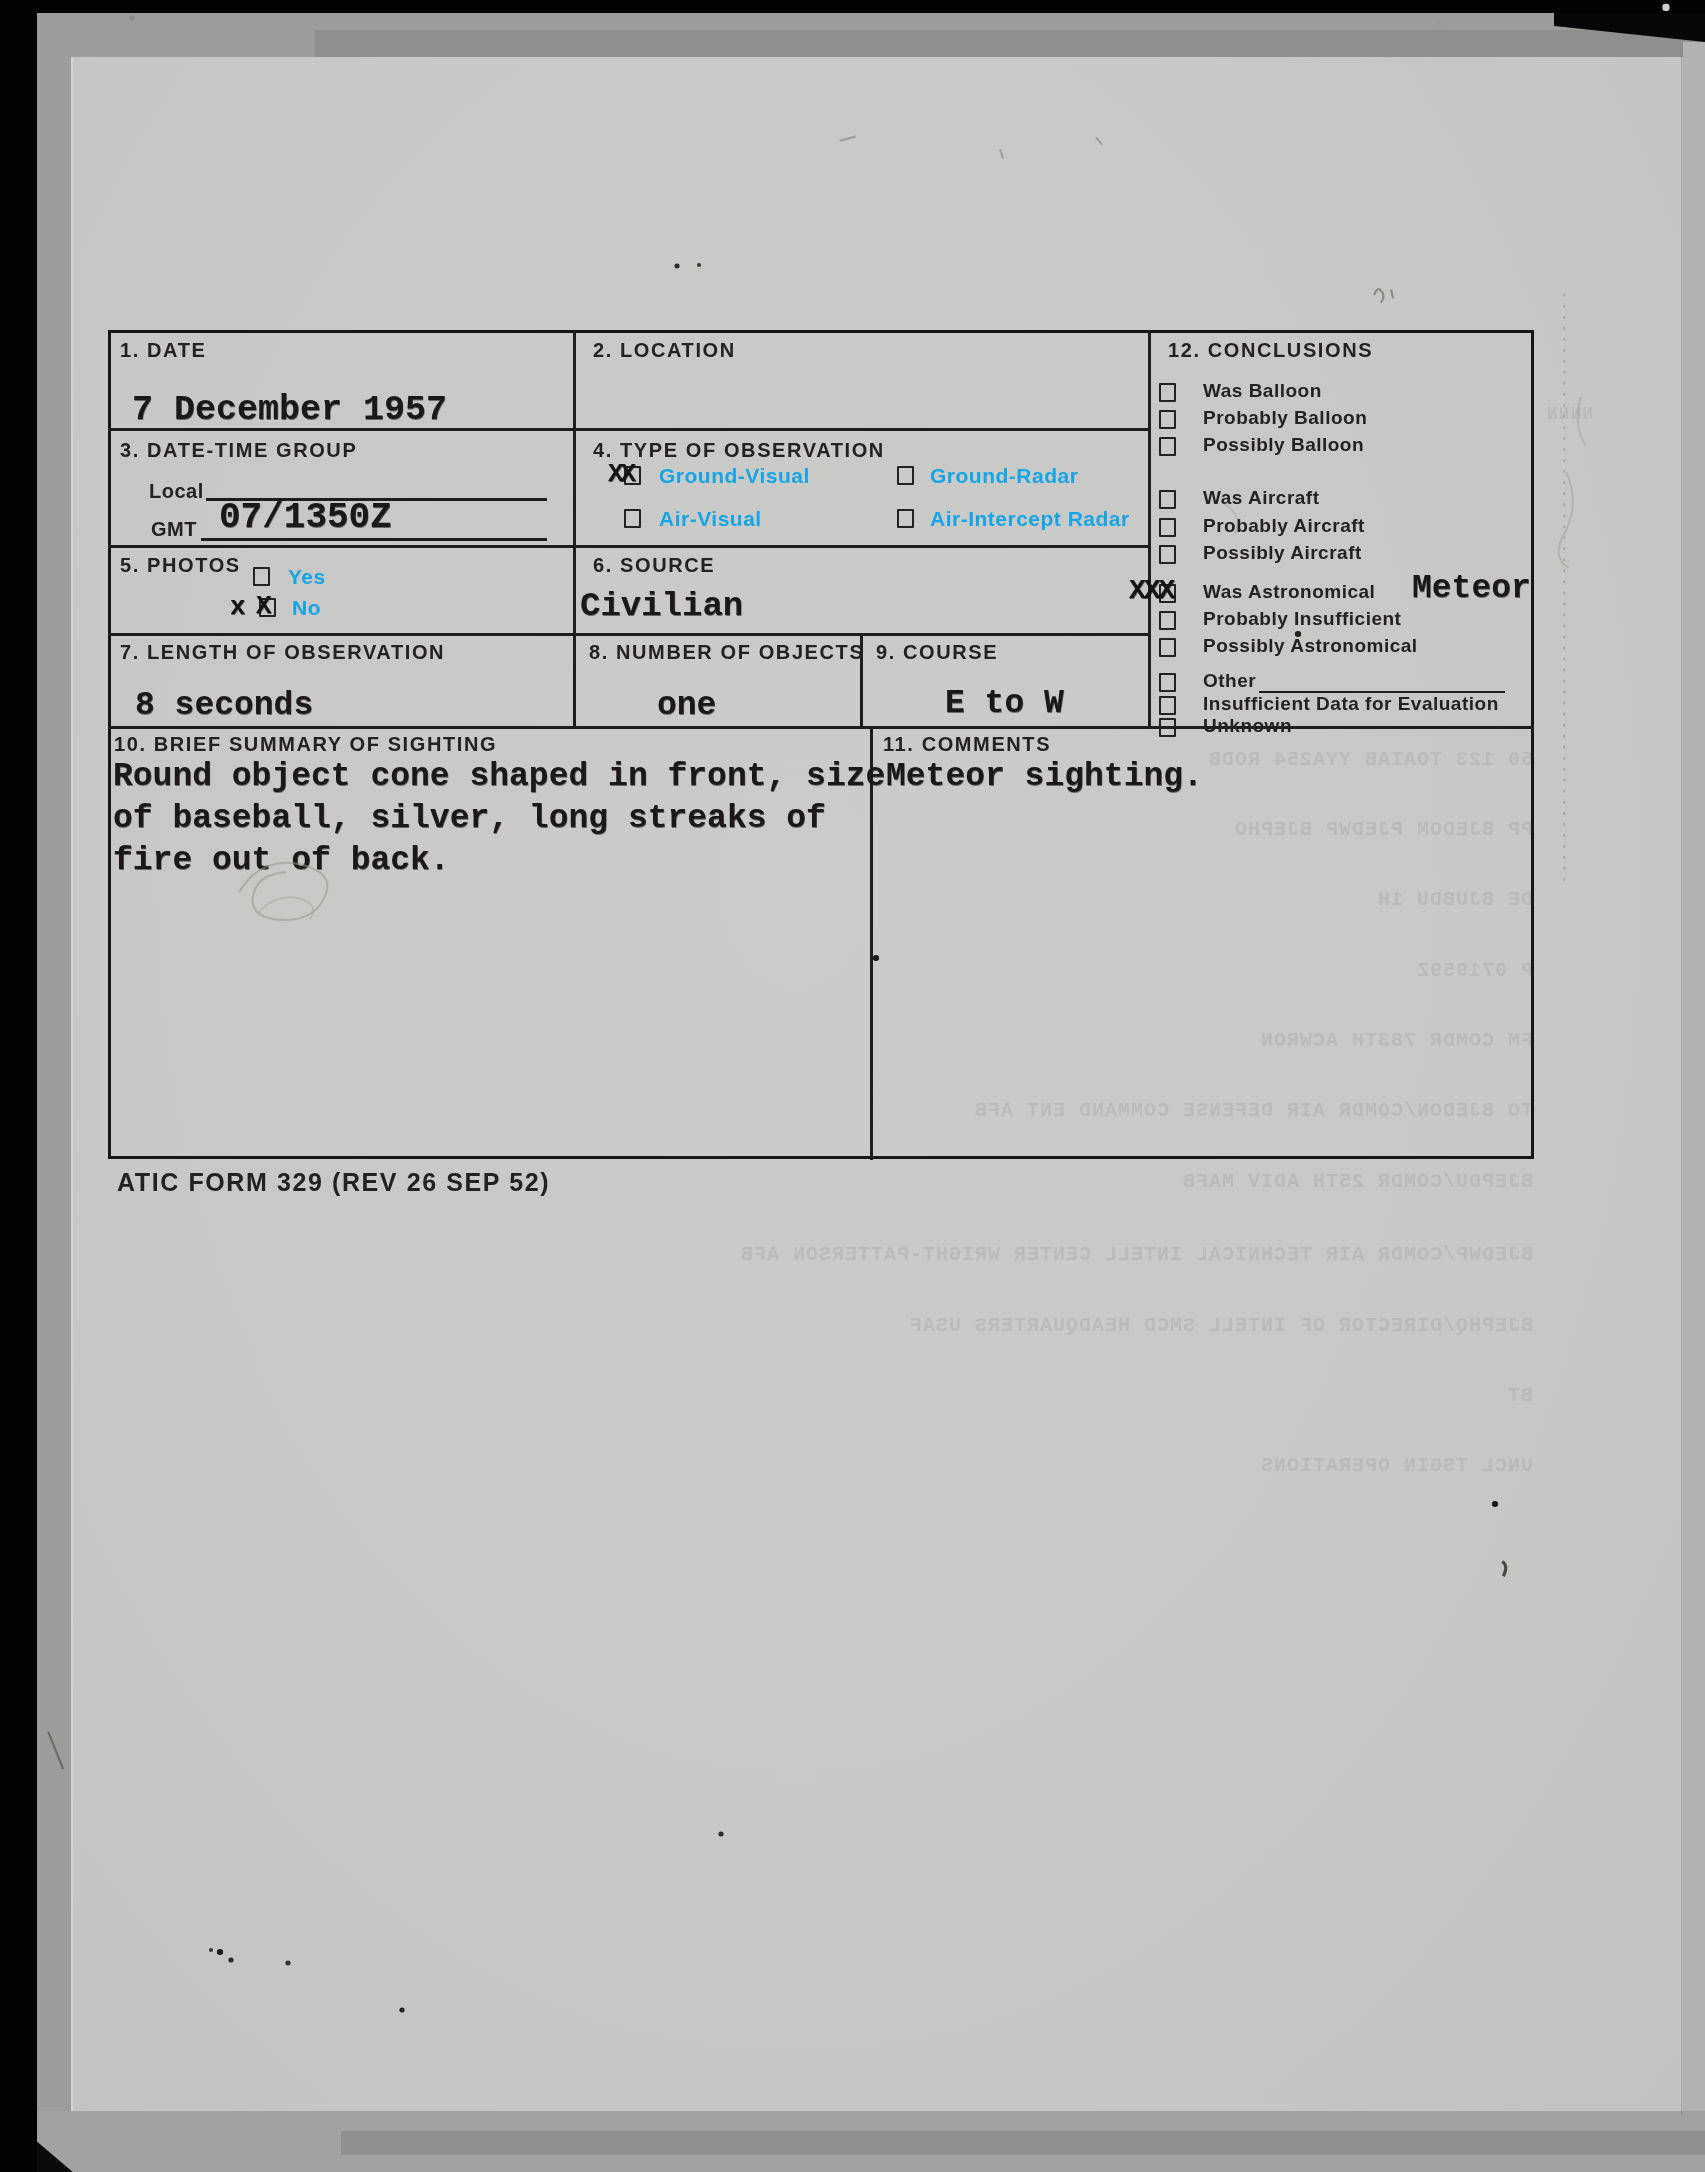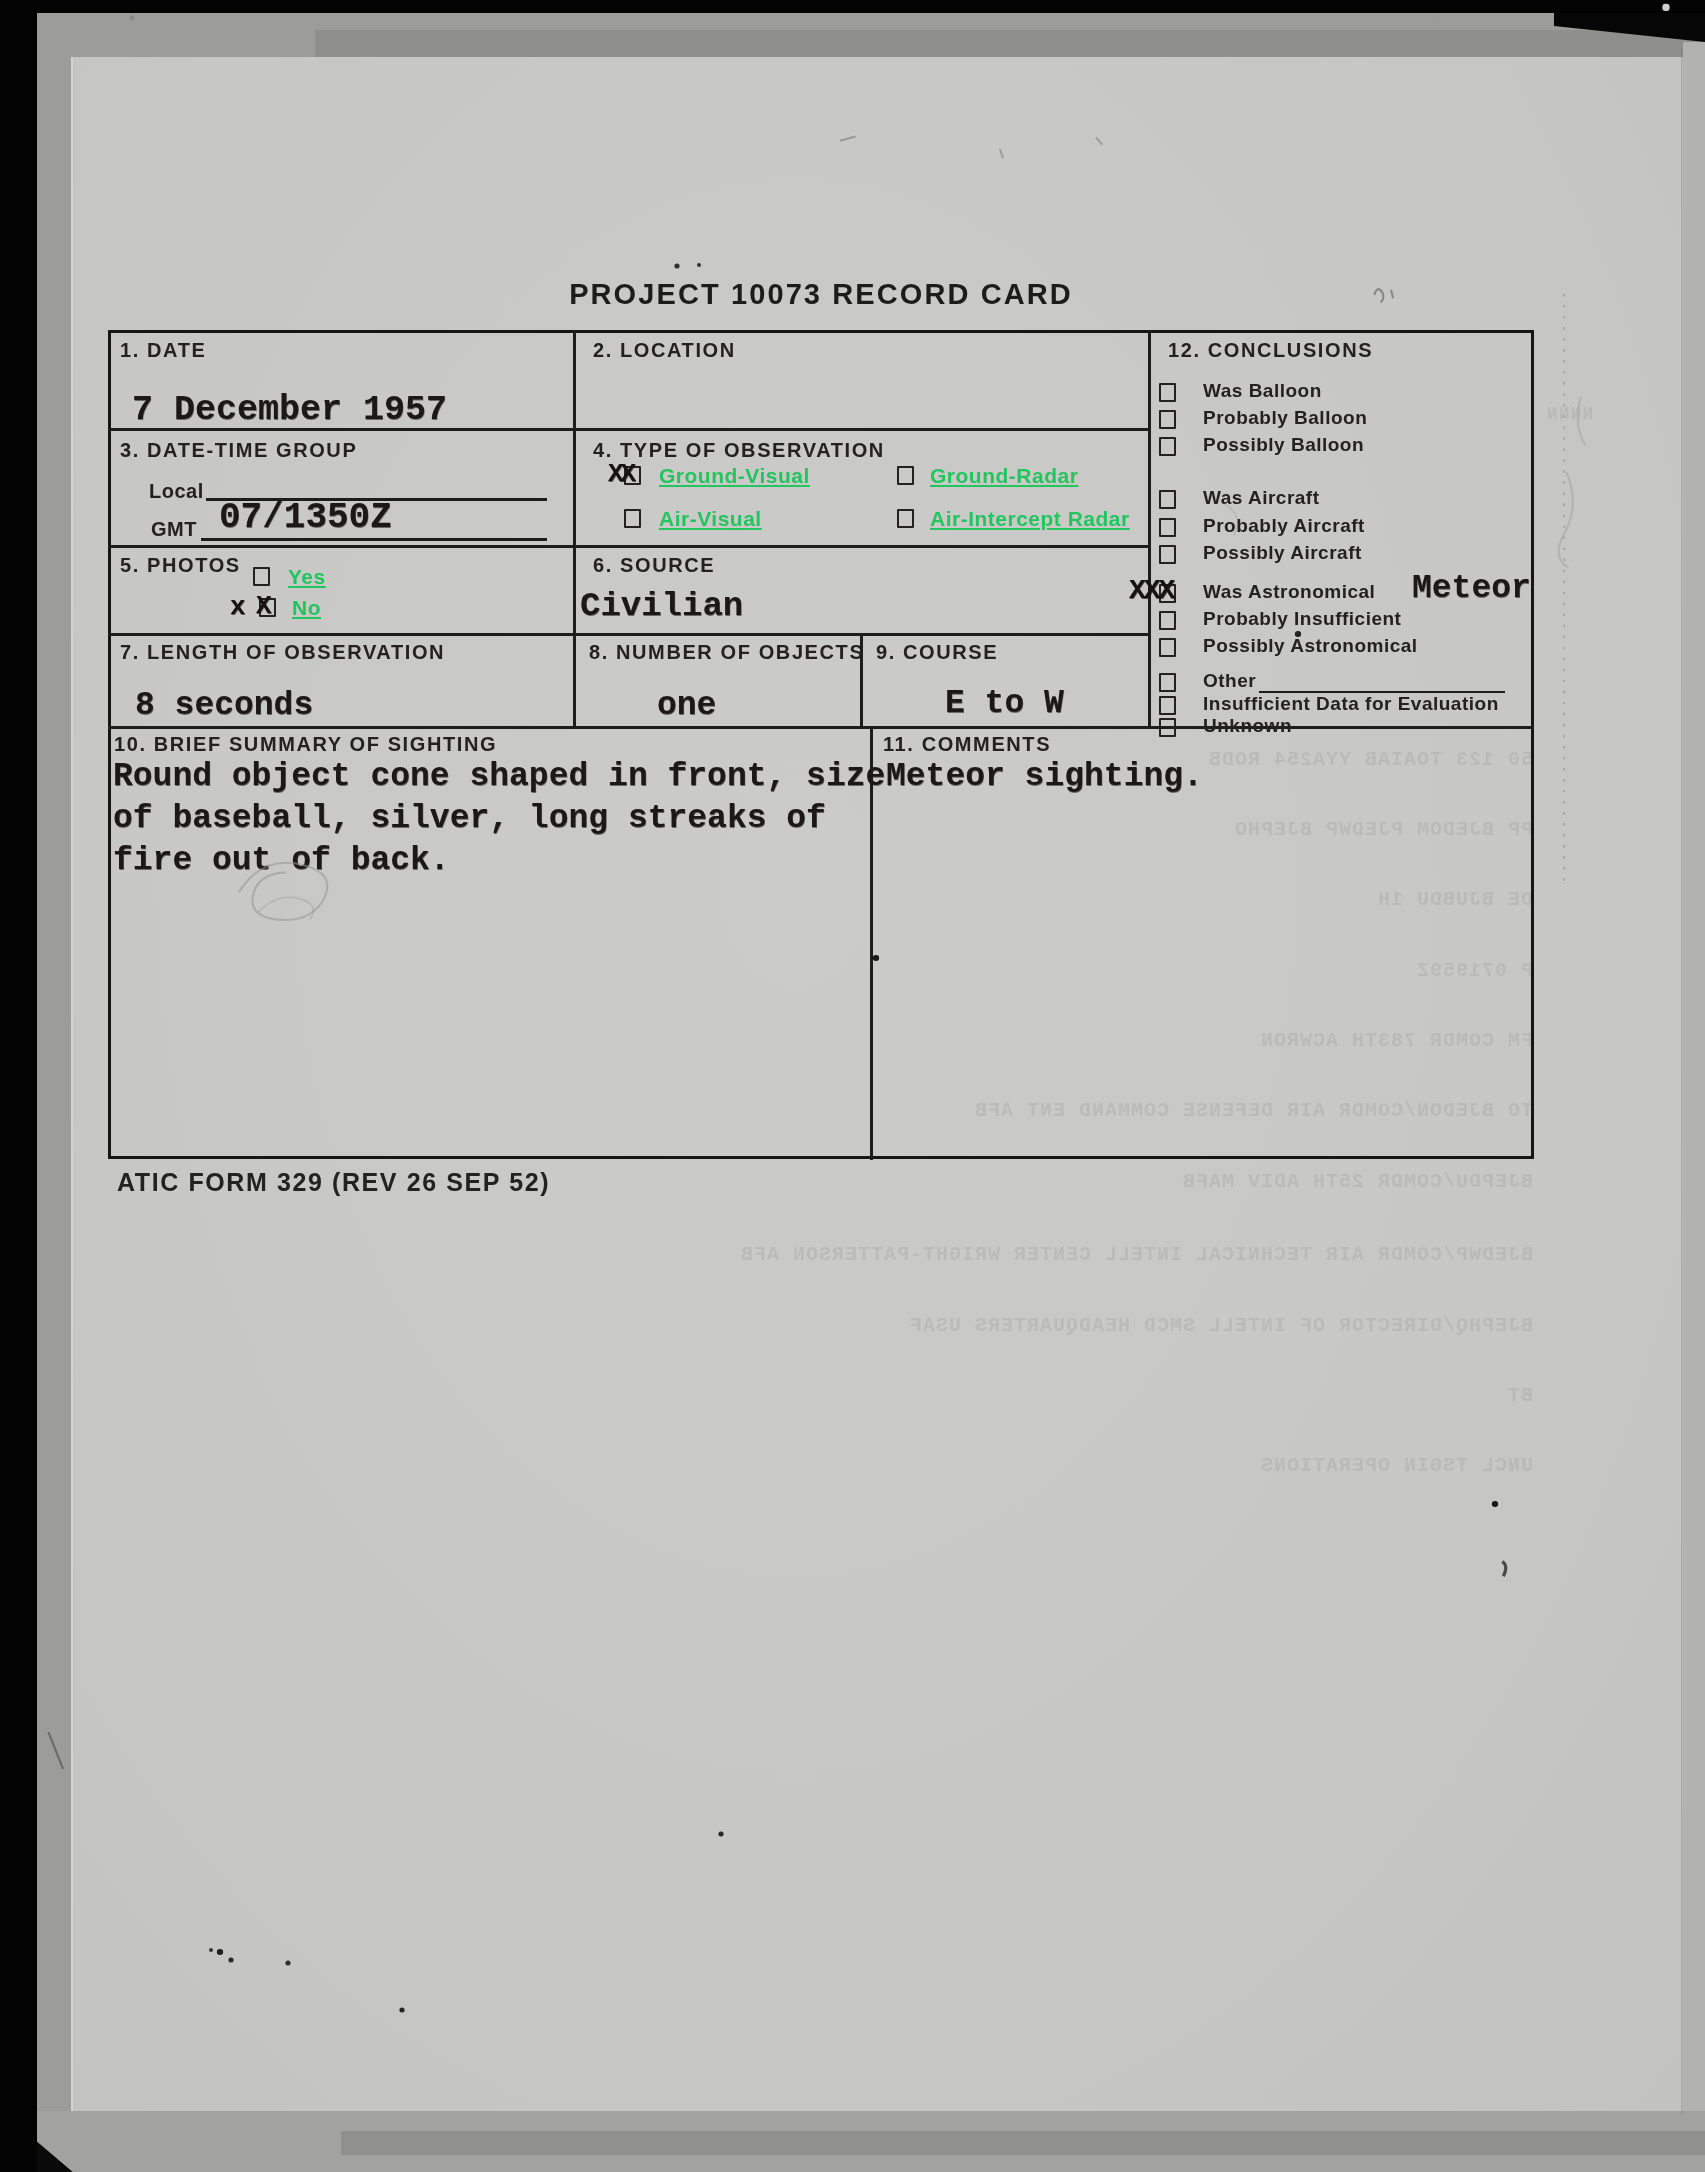--- a/index.html
+++ b/index.html
@@ -18,21 +18,21 @@
   .bottom-dark{left:341px;top:2131px;width:1364px;height:24px;background:#8a8a88;opacity:.75;}
   .bl-black{left:0;top:2125px;width:97px;height:47px;background:#0a0a0a;clip-path:polygon(0 0,35% 30%,75% 100%,0 100%);}
   .left-film{left:0;top:0;width:37px;height:2172px;background:#030303;}
   .top-film{left:0;top:0;width:1705px;height:12.6px;background:#030303;}
 
   
   .card{left:108px;top:330px;width:1426px;height:829px;border:3.7px solid #161614;box-sizing:border-box;}
   .rule{background:#1d1d1b;}
   .lbl{font:700 20px/1 "Liberation Sans",sans-serif;color:#232220;letter-spacing:1.6px;white-space:nowrap;text-align:right;}
   .item{font:700 19px/1 "Liberation Sans",sans-serif;color:#232220;letter-spacing:0.5px;white-space:nowrap;}
-  .opt{font:700 21px/1 "Liberation Sans",sans-serif;color:#22c55e;letter-spacing:0.5px;white-space:nowrap;text-decoration:underline;}
+  .opt{font:700 21px/1 "Liberation Sans",sans-serif;color:#0ea5e9;letter-spacing:0.5px;white-space:nowrap;}
   .type{font:700 33px/1 "Liberation Mono",monospace;color:#1b1917;white-space:nowrap;
         text-shadow:0.5px 0.5px 0 rgba(27,25,23,.55);}
   .title{font:700 29px/1 "Liberation Sans",sans-serif;color:#1c1c1a;letter-spacing:2.1px;text-align:center;}
   .cb{width:12.6px;height:14.7px;border:2.6px solid #242220;border-radius:1px;box-sizing:content-box;}
   .mark{font:700 26px/1 "Liberation Mono",monospace;color:#161412;white-space:nowrap;
         text-shadow:0.5px 0.5px 0 rgba(22,20,18,.6);}
   .footer{font:700 25px/1 "Liberation Sans",sans-serif;color:#222220;letter-spacing:1.6px;white-space:nowrap;}
   .bleed{font:700 20px/1 "Liberation Mono",monospace;color:#aeaeac;opacity:.5;letter-spacing:1px;
          transform:scaleX(-1);white-space:nowrap;}
   .specks{left:0;top:0;width:2.1px;height:2.1px;border-radius:50%;background:transparent;
@@ -66,21 +66,20 @@
   <div class="abs bleed" style="right:172px;top:890px">DE BJUBDU 1H</div>
   <div class="abs bleed" style="right:172px;top:961px">P 071959Z</div>
   <div class="abs bleed" style="right:172px;top:1031px">FM COMDR 783TH ACWRON</div>
   <div class="abs bleed" style="right:172px;top:1101px">TO BJEDON/COMDR AIR DEFENSE COMMAND ENT AFB</div>
   <div class="abs bleed" style="right:172px;top:1172px">BJEPDU/COMDR 25TH ADIV MAFB</div>
   <div class="abs bleed" style="right:172px;top:1245px">BJEDWP/COMDR AIR TECHNICAL INTELL CENTER WRIGHT-PATTERSON AFB</div>
   <div class="abs bleed" style="right:172px;top:1316px">BJEPHQ/DIRECTOR OF INTELL SMCD HEADQUARTERS USAF</div>
   <div class="abs bleed" style="right:172px;top:1386px">BT</div>
   <div class="abs bleed" style="right:172px;top:1456px">UNCL TSGIN OPERATIONS</div>
 
-  <div class="abs title" style="left:108px;top:280px;width:1426px">PROJECT 10073 RECORD CARD</div>
 
   <div class="abs card"></div>
   <div class="abs rule" style="left:108px;top:428px;width:1042px;height:3.1px"></div>
   <div class="abs rule" style="left:108px;top:545px;width:1042px;height:3.1px"></div>
   <div class="abs rule" style="left:108px;top:633px;width:1042px;height:3.1px"></div>
   <div class="abs rule" style="left:108px;top:726px;width:1426px;height:3.1px"></div>
   <div class="abs rule" style="left:573px;top:330px;width:3.1px;height:398px"></div>
   <div class="abs rule" style="left:860px;top:634px;width:3.1px;height:93px"></div>
   <div class="abs rule" style="left:1148px;top:330px;width:3.1px;height:398px"></div>
   <div class="abs rule" style="left:870px;top:728px;width:3.1px;height:432px"></div>

